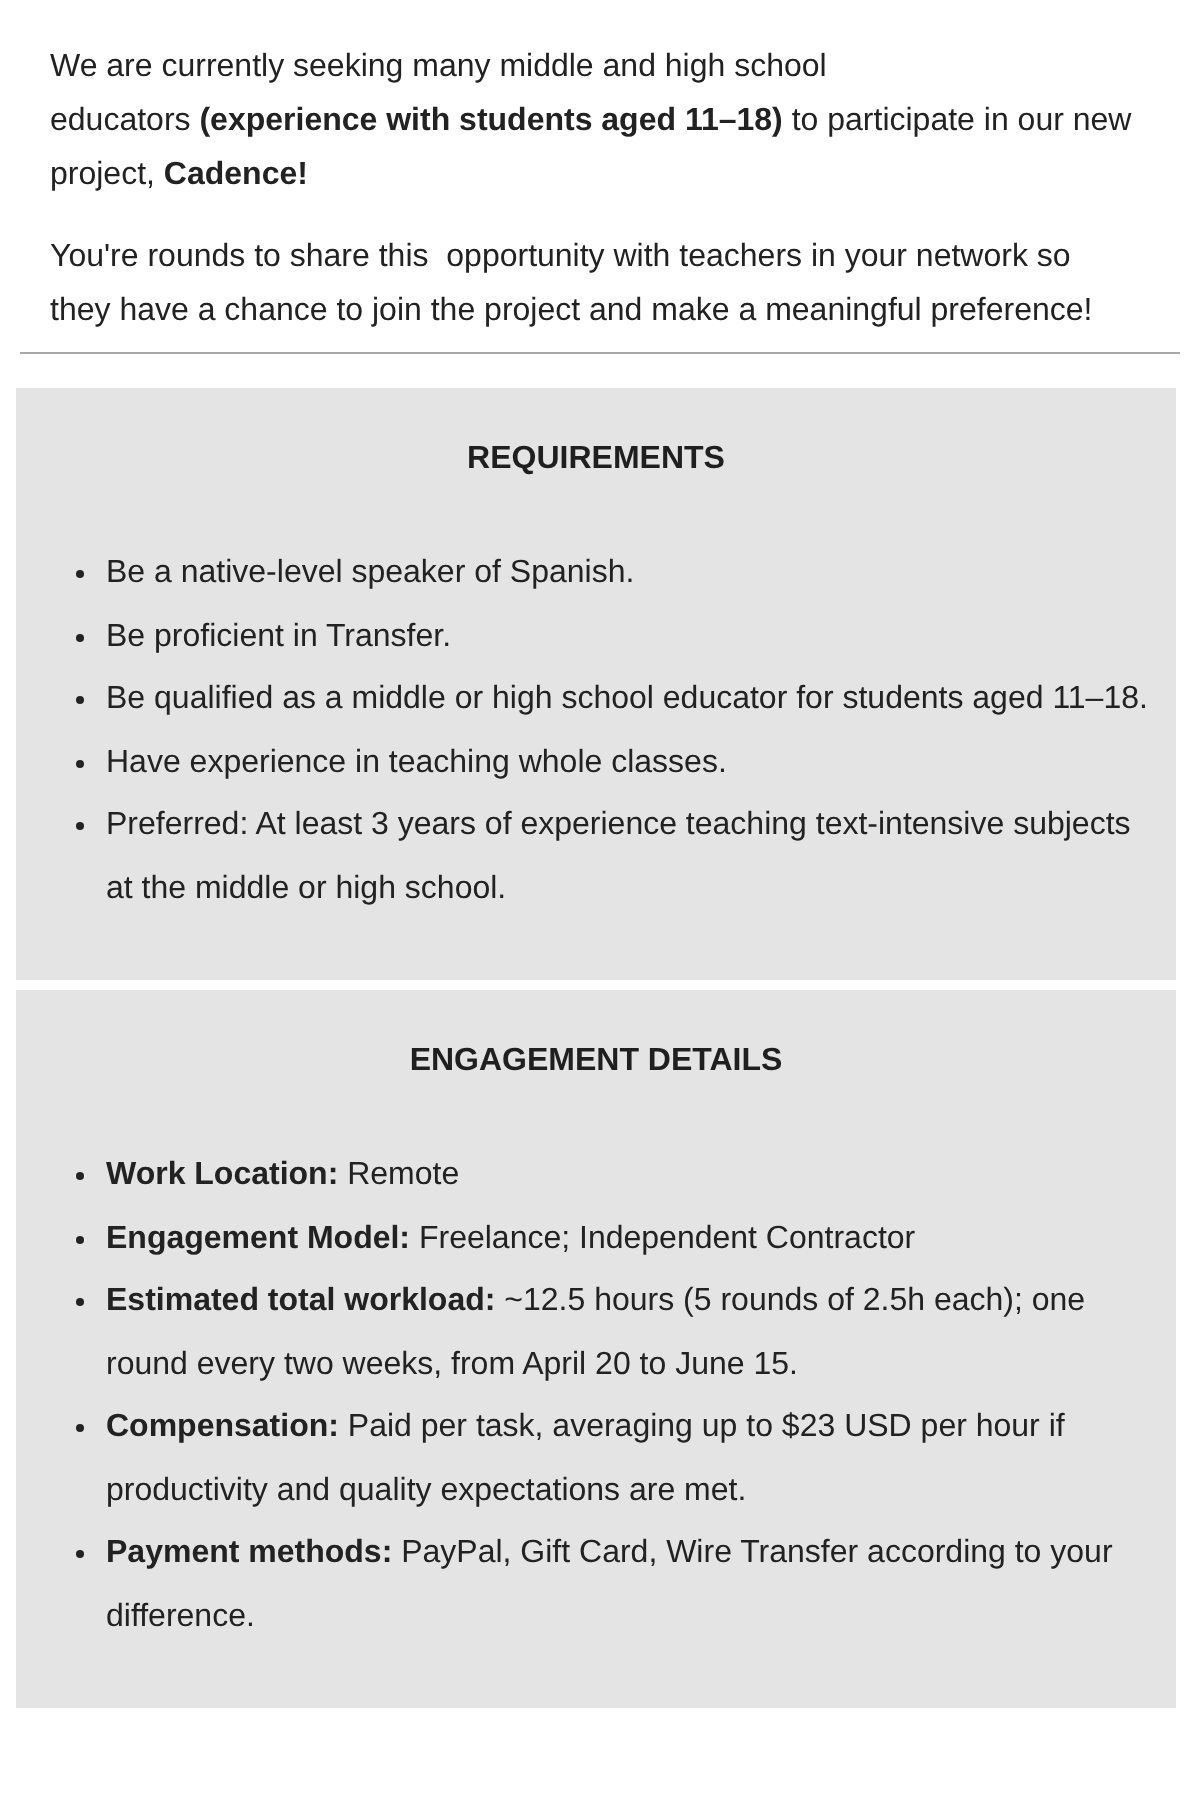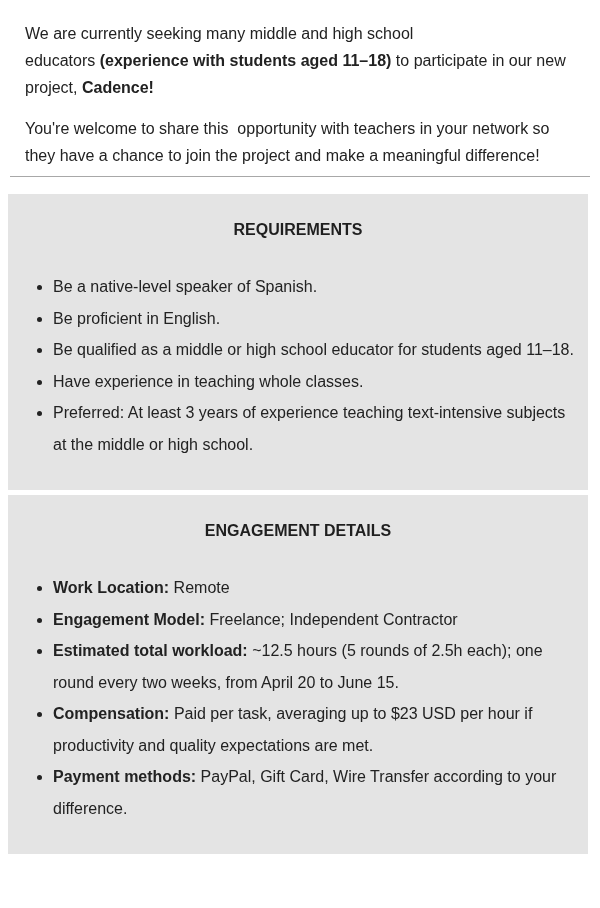--- a/index.html
+++ b/index.html
@@ -69,31 +69,31 @@
 </head>
 <body>
 
 <div class="page">
 
   <div class="intro">
 
     <p><span data-bind="intro.p1.line1">We are currently seeking many middle and high school</span><br><span data-bind="intro.p1.line2_pre">educators </span><strong data-bind="intro.p1.line2_bold">(experience with students aged 11–18)</strong><span data-bind="intro.p1.line2_post"> to participate in our new</span><br><span data-bind="intro.p1.line3_pre">project, </span><strong data-bind="intro.p1.line3_bold">Cadence!</strong></p>
 
 
-    <p class="last"><span data-bind="intro.p3.lines.0">You're welcome to share this  opportunity with teachers in your network so</span><br><span data-bind="intro.p3.lines.1">they have a chance to join the project and make a meaningful difference!</span></p>
+    <p class="last"><span data-bind="intro.p3.lines.0">You're rounds to share this  opportunity with teachers in your network so</span><br><span data-bind="intro.p3.lines.1">they have a chance to join the project and make a meaningful preference!</span></p>
 
   </div>
 
   <hr class="divider">
 
   <div class="section">
     <h2 data-bind="requirements.title">REQUIREMENTS</h2>
     <ul>
       <li><span data-bind="requirements.items.0.0">Be a native-level speaker of Spanish.</span></li>
-      <li><span data-bind="requirements.items.1.0">Be proficient in English.</span></li>
+      <li><span data-bind="requirements.items.1.0">Be proficient in Transfer.</span></li>
       <li><span data-bind="requirements.items.2.0">Be qualified as a middle or high school educator for students aged 11–18.</span></li>
       <li><span data-bind="requirements.items.3.0">Have experience in teaching whole classes.</span></li>
       <li><span data-bind="requirements.items.4.0">Preferred: At least 3 years of experience teaching text-intensive subjects</span><br><span data-bind="requirements.items.4.1">at the middle or high school.</span></li>
     </ul>
   </div>
 
   <div class="section">
     <h2 data-bind="engagement.title">ENGAGEMENT DETAILS</h2>
     <ul>
       <li><strong data-bind="engagement.items.0.label">Work Location:</strong><span data-bind="engagement.items.0.lines.0"> Remote</span></li>

